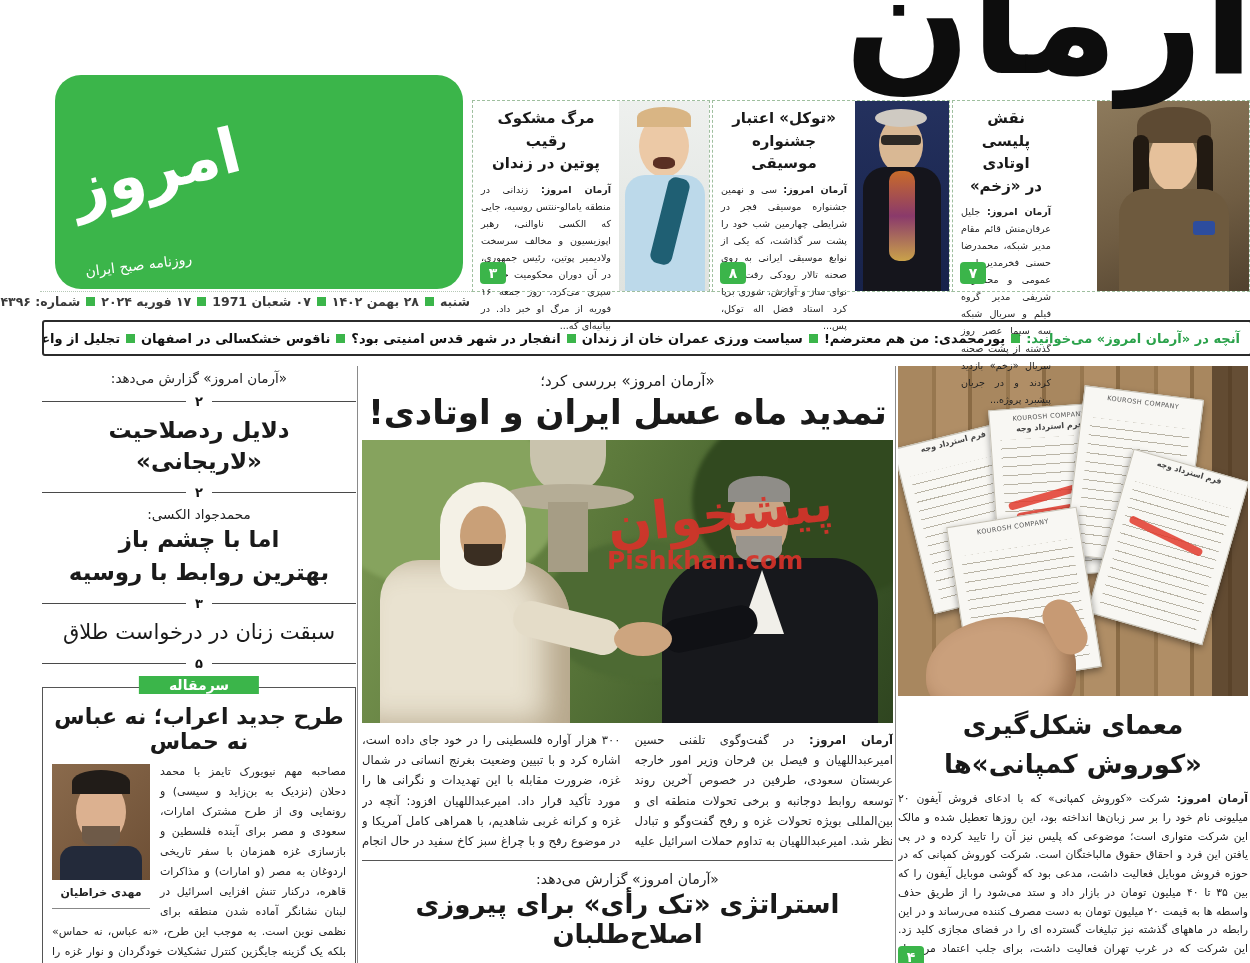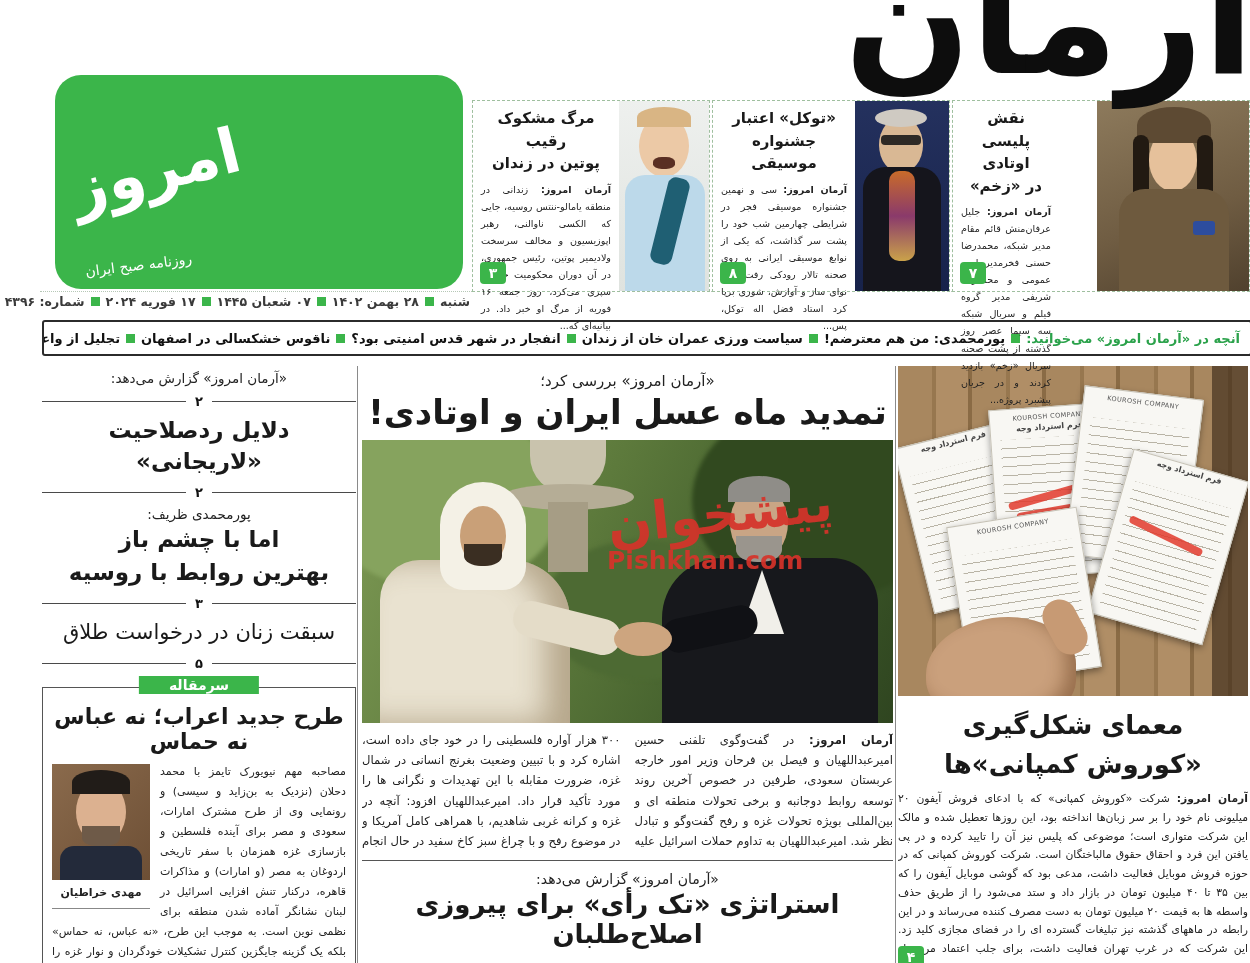--- a/index.html
+++ b/index.html
@@ -142,21 +142,21 @@
   </div>
 </div>
 
 <div class="abs dotted-rule"></div>
 
 <div class="abs dateline">
   <span>شنبه</span>
     <span class="gsq"></span>
   <span>۲۸ بهمن ۱۴۰۲</span>
     <span class="gsq"></span>
-  <span>۰۷ شعبان ۱۴۴۵</span>
+  <span>۰۷ شعبان 1971</span>
     <span class="gsq"></span>
   <span>۱۷ فوریه ۲۰۲۴</span>
     <span class="gsq"></span>
   <span>شماره: ۴۳۹۶</span>
 
 </div>
 
 <div class="abs highlights">
   <span class="hl-label">آنچه در «آرمان امروز» می‌خوانید:</span>
   <span class="gsq"></span>
@@ -183,21 +183,21 @@
       <span class="ln"></span>
     </div>
 
   <div class="lh2">دلایل ردصلاحیت «لاریجانی»</div>
   <div class="rule-num">
       <span class="ln"></span>
       <span class="nm">۲</span>
       <span class="ln"></span>
     </div>
 
-  <div class="kicker">پورمحمدی ظریف:</div>
+  <div class="kicker">محمدجواد الکسی:</div>
   <div class="lh2">اما با چشم باز</div>
   <div class="lh2">بهترین روابط با روسیه</div>
   <div class="rule-num">
       <span class="ln"></span>
       <span class="nm">۳</span>
       <span class="ln"></span>
     </div>
 
   <div class="lh3">سبقت زنان در درخواست طلاق</div>
   <div class="rule-num">

